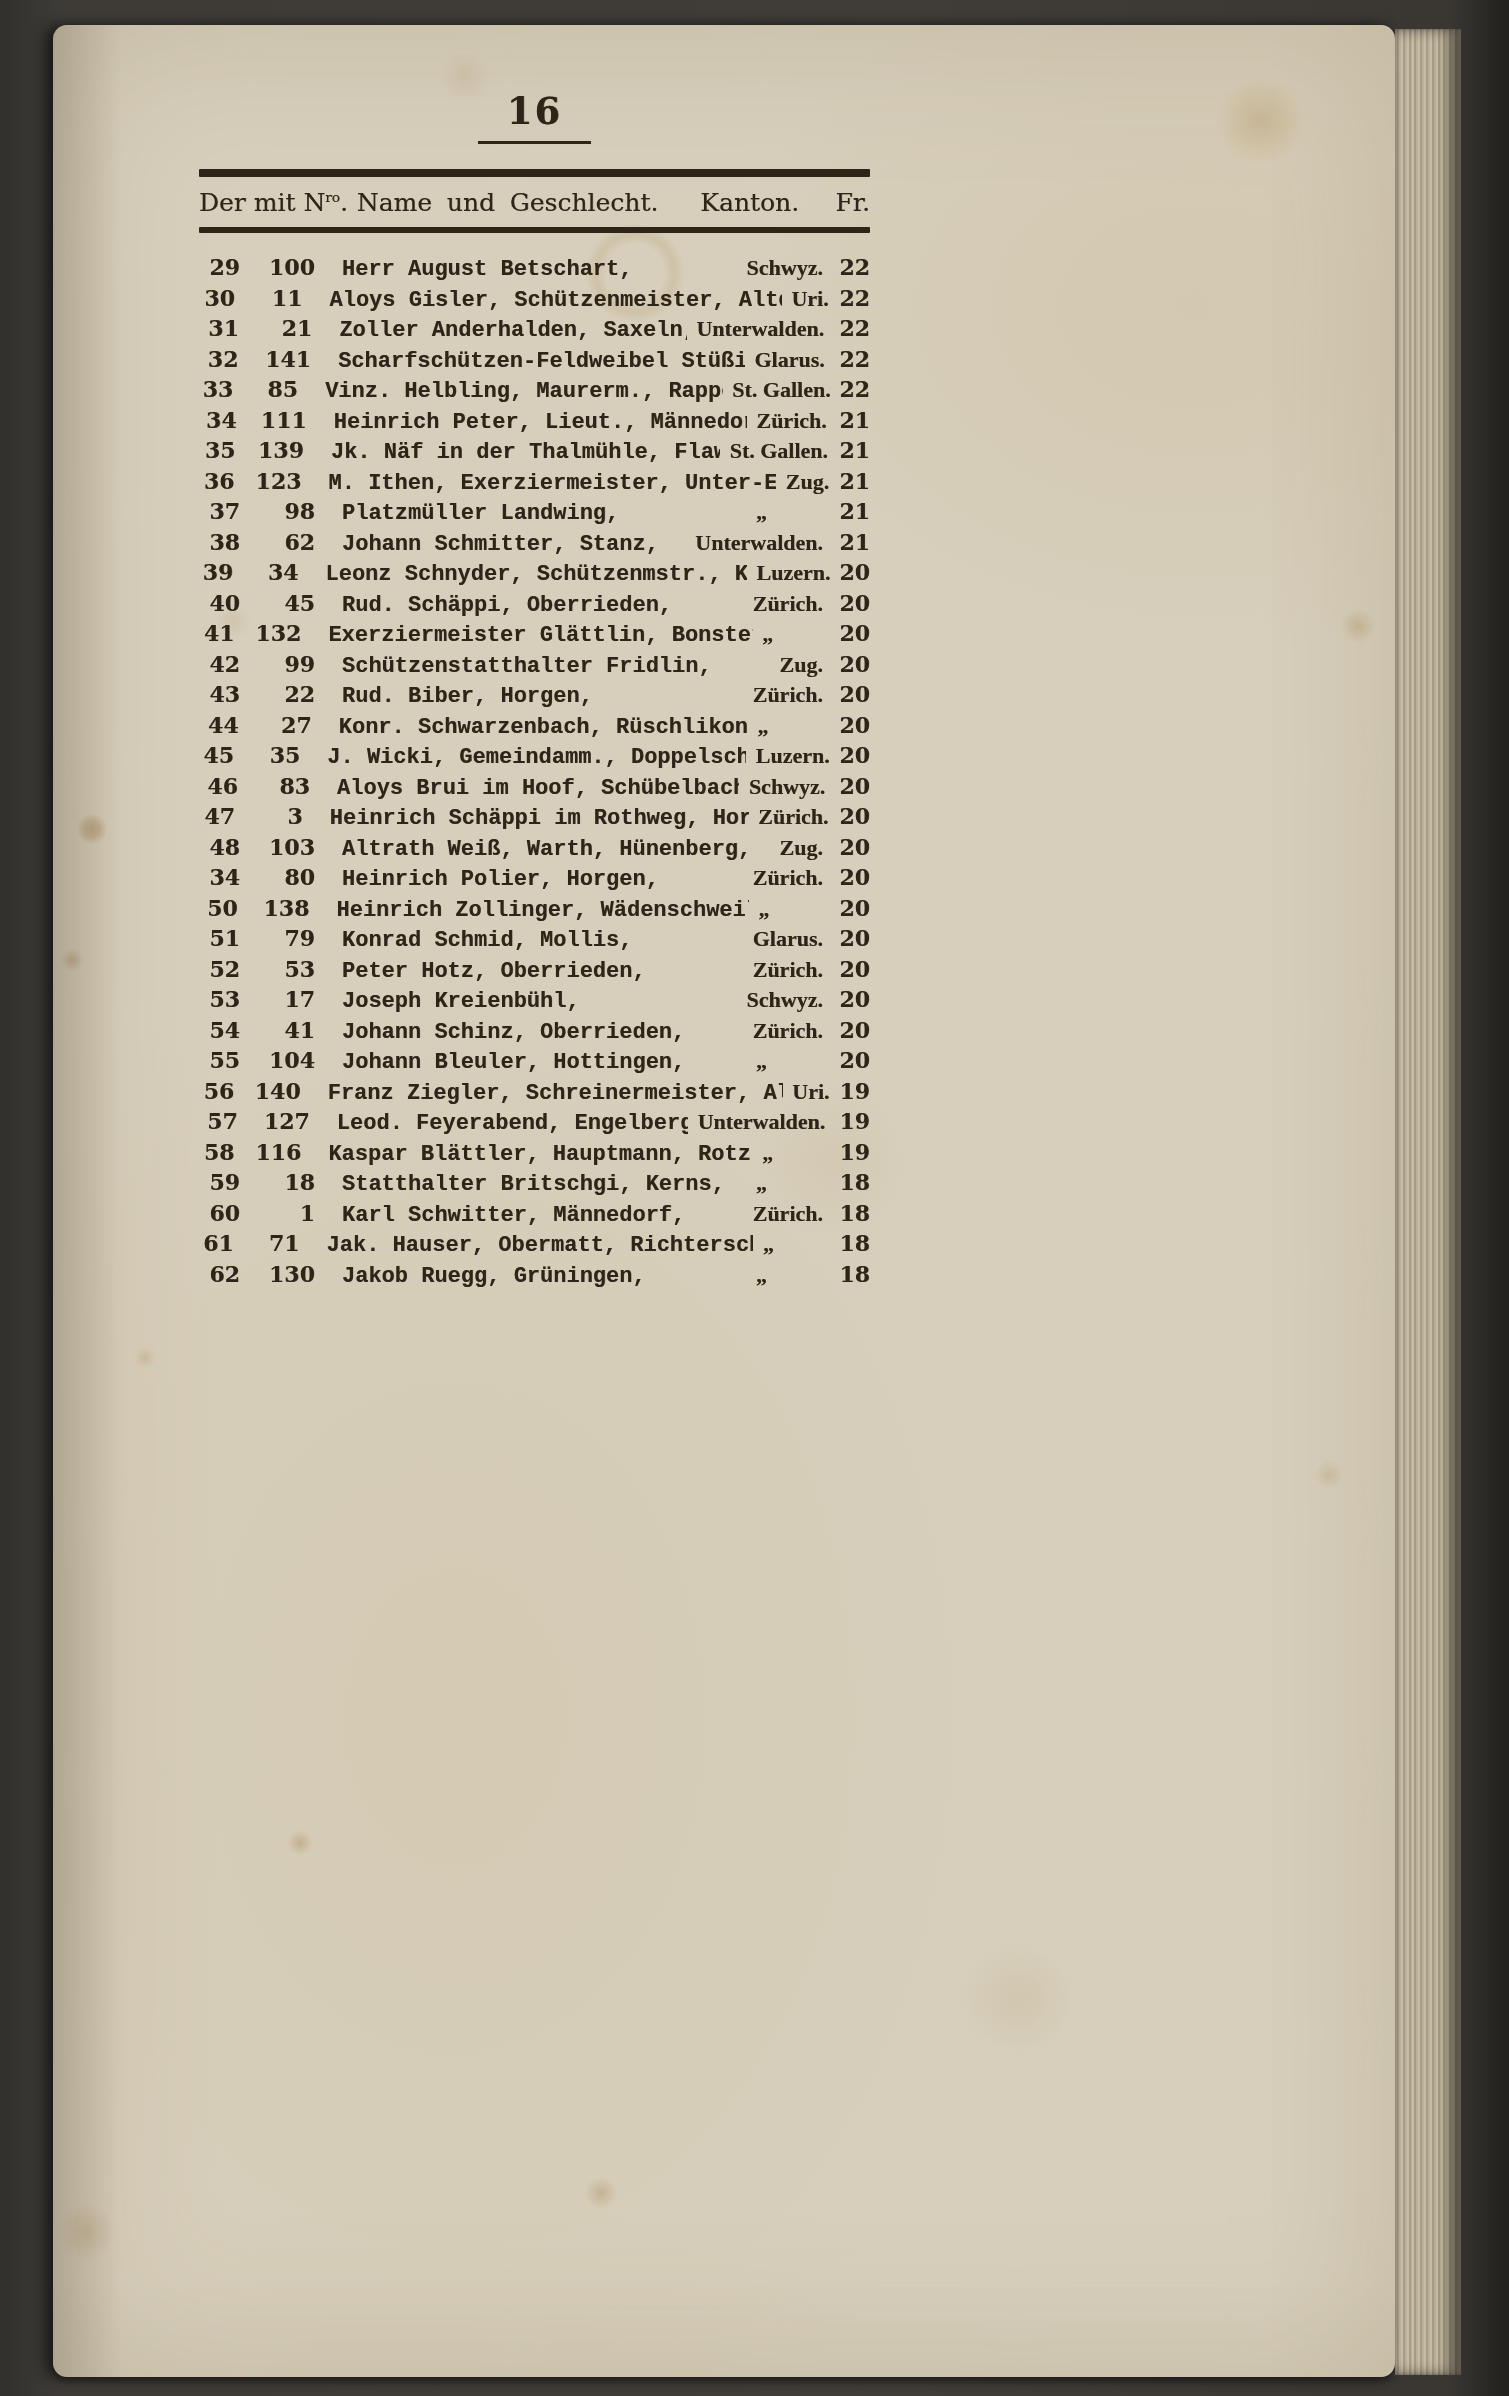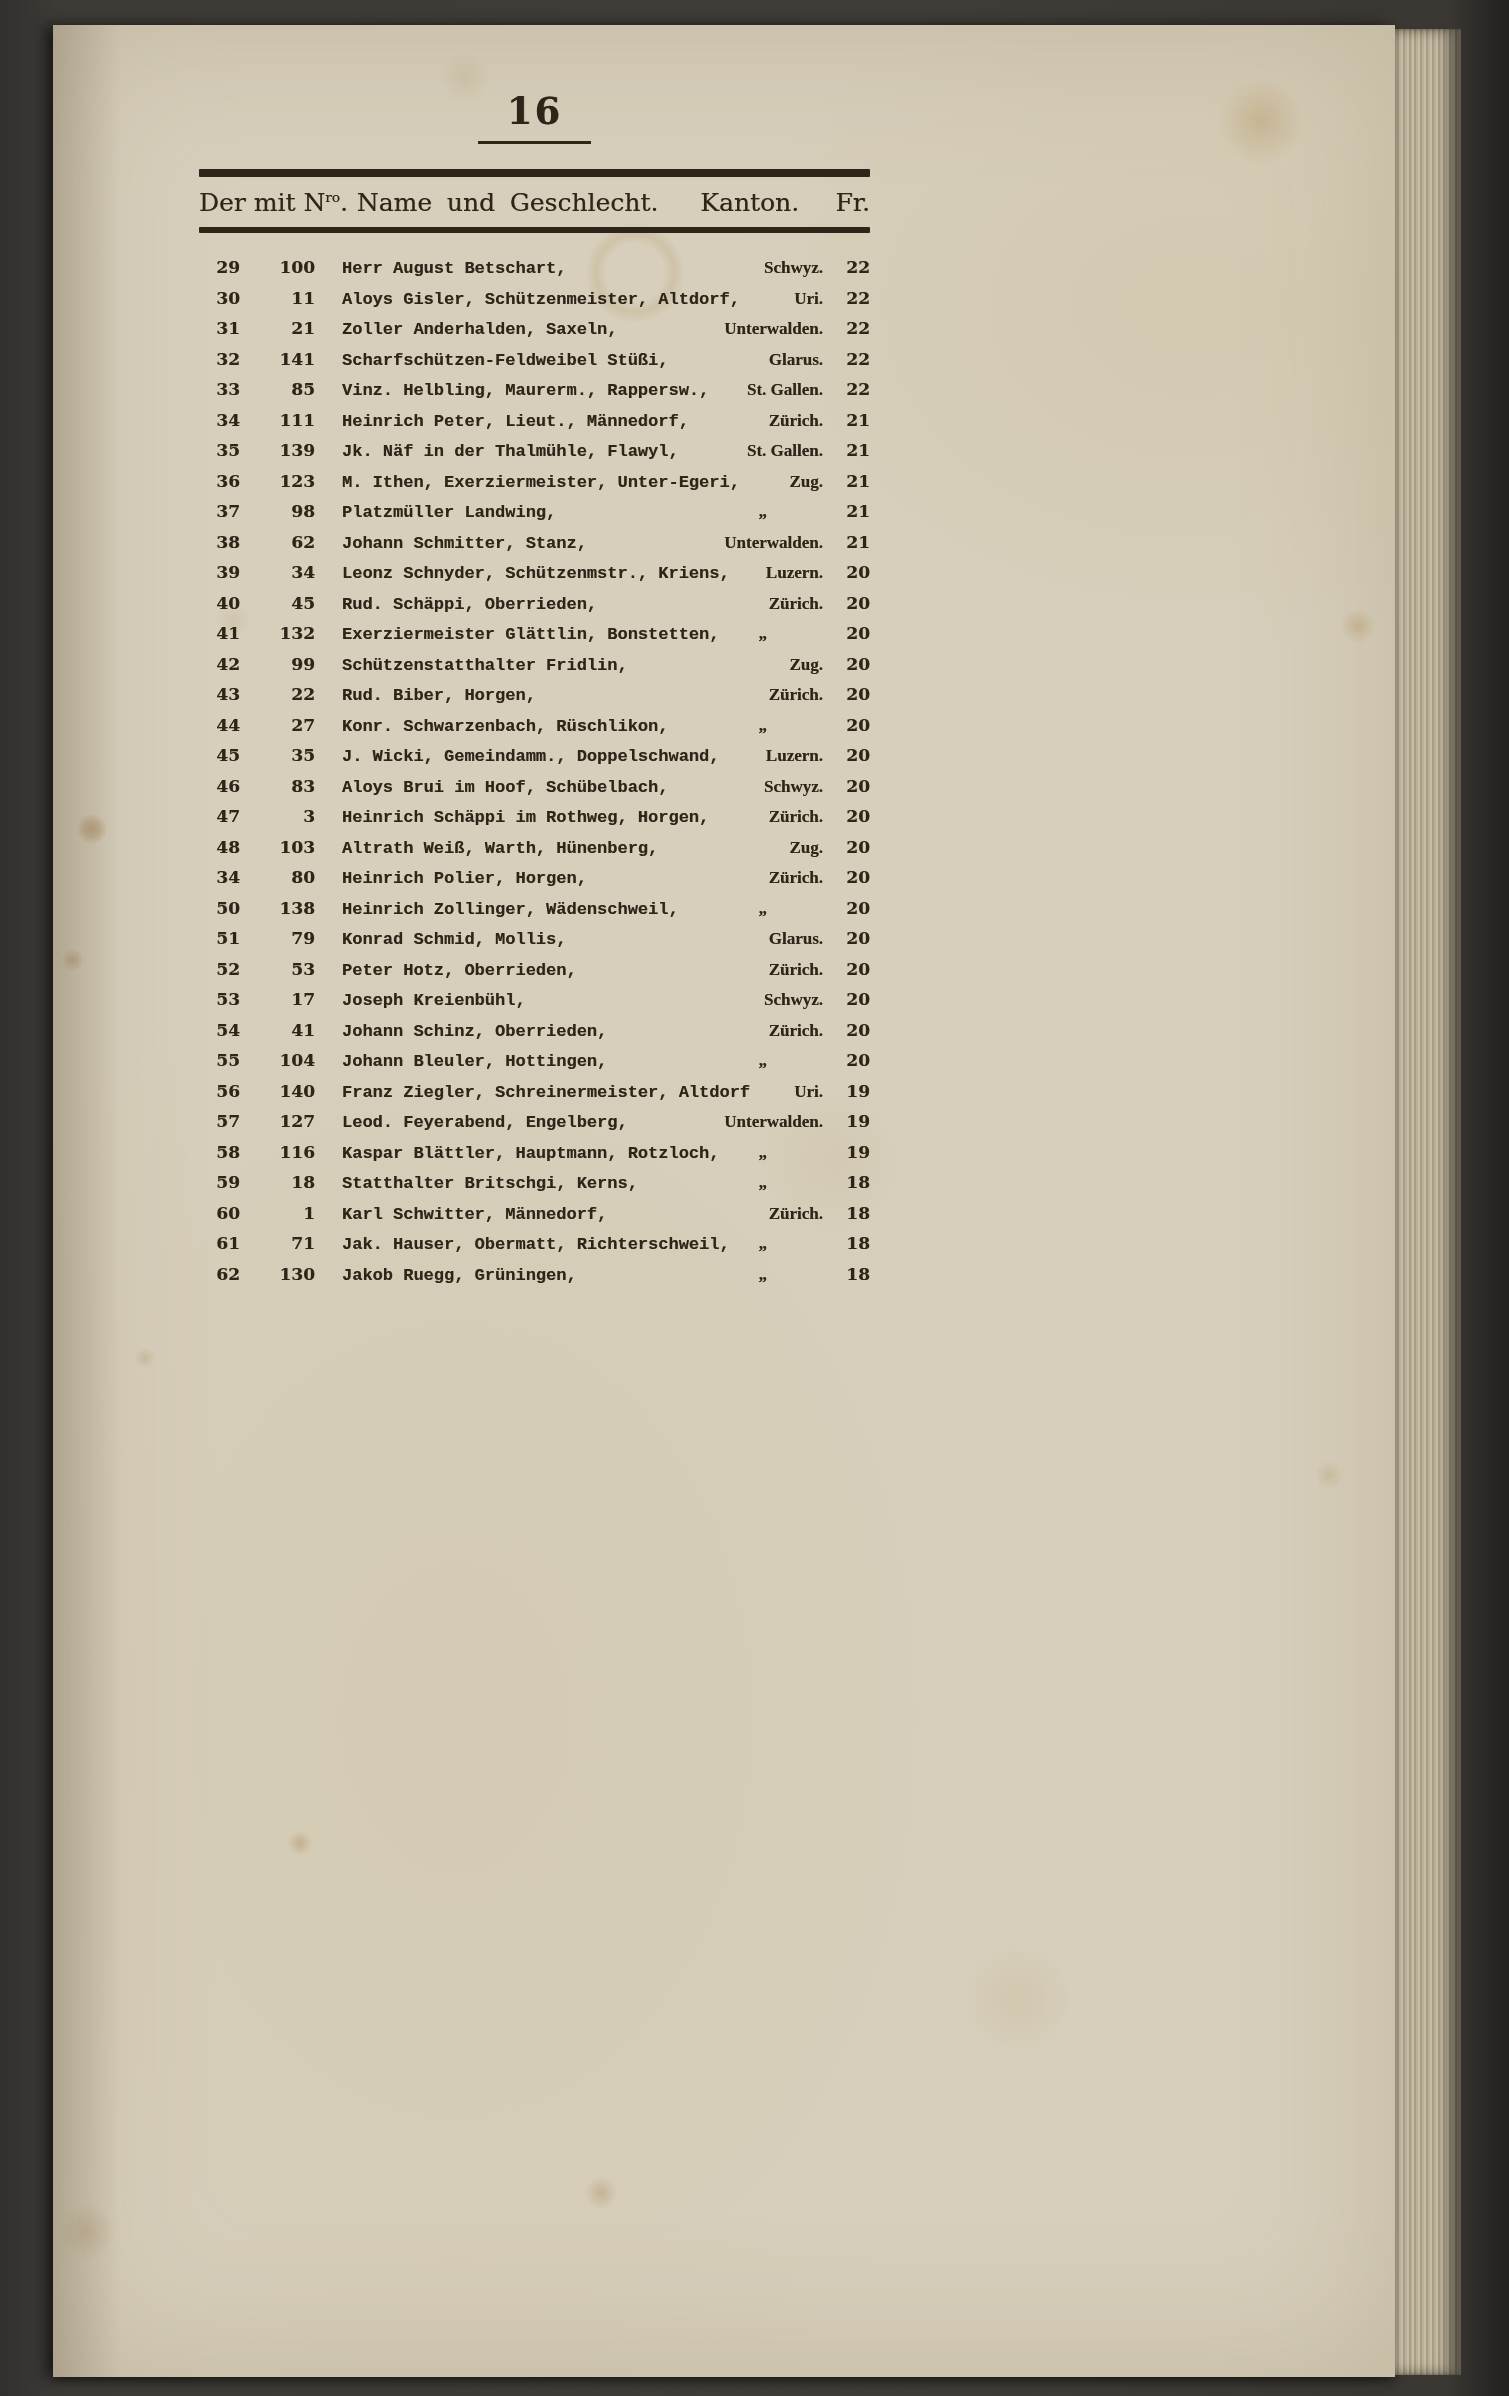--- a/index.html
+++ b/index.html
@@ -28,20 +28,21 @@
       radial-gradient(circle at 548px 2168px, rgba(155,110,50,.28) 0, rgba(0,0,0,0) 16.5px),
       radial-gradient(circle at 966px 1974px, rgba(170,135,75,.12) 0, rgba(0,0,0,0) 58px),
       radial-gradient(circle at 412px 52px, rgba(170,135,75,.15) 0, rgba(0,0,0,0) 25px),
       radial-gradient(circle at 34px 2207px, rgba(160,120,60,.20) 0, rgba(0,0,0,0) 29px),
       radial-gradient(circle at 781px 1134px, rgba(175,145,90,.09) 0, rgba(0,0,0,0) 78px),
       radial-gradient(circle at 180px 596px, rgba(170,135,75,.15) 0, rgba(0,0,0,0) 18.4px),
       radial-gradient(ellipse 873px 1164px at 30% 72%, rgba(190,165,110,.10), rgba(0,0,0,0) 70%),
       radial-gradient(ellipse 679px 505px at 85% 12%, rgba(185,155,95,.12), rgba(0,0,0,0) 70%);
     box-shadow:-8.7px 0 13.6px rgba(0,0,0,.45), 0 3.9px 9.7px rgba(0,0,0,.4),
                inset 0 0 155px rgba(118,94,52,.22);
+    border-radius:14px;
   }
   .fore-edge{
     position:absolute;left:1395px;top:29px;width:66px;height:2346px;
     background:repeating-linear-gradient(90deg,#c7bda6 0 1.9px,#a79c84 1.9px 3.9px,#bbb098 3.9px 5.8px);
     box-shadow:inset -11.6px 0 13.6px rgba(0,0,0,.55), inset 1.9px 0 2.9px rgba(0,0,0,.30);
   }
   .content{position:absolute;left:146px;top:0;width:671px;color:var(--ink);}
   .pageno-wrap{margin-top:64px;text-align:center;}
   .pageno{
     display:inline-block;font-size:37px;font-weight:bold;letter-spacing:1.9px;
@@ -57,21 +58,21 @@
     text-shadow:0.4px 0.4px 0 rgba(45,37,24,.5);
   }
   .h-no{width:180px;}
   .h-no sup{font-size:13.6px;}
   .h-name{flex:1;text-align:right;word-spacing:6.8px;padding-right:39px;}
   .h-canton{width:116px;text-align:right;margin-right:27px;}
   .h-fr{width:50px;text-align:right;}
   .rows{margin-top:19.4px;font-weight:bold;}
   .row{
     display:flex;align-items:baseline;height:30.5px;line-height:30.5px;
-    font-size:17px;white-space:nowrap;
+    font-size:22px;white-space:nowrap;
     text-shadow:0.3px 0.3px 0 rgba(45,37,24,.5);
   }
   .cell-rank{width:41px;text-align:right;}
   .cell-number{width:62px;text-align:right;margin-left:13px;}
   .cell-name{flex:1 1 auto;margin-left:27px;overflow:hidden;font-family:Liberation Mono, monospace;}
   .cell-canton{text-align:right;margin-left:9.7px;font-family:Liberation Serif, serif;}
   .cell-canton.ditto{padding-right:56px;}
   .cell-francs{width:47px;text-align:right;}
 </style>
 </head>

